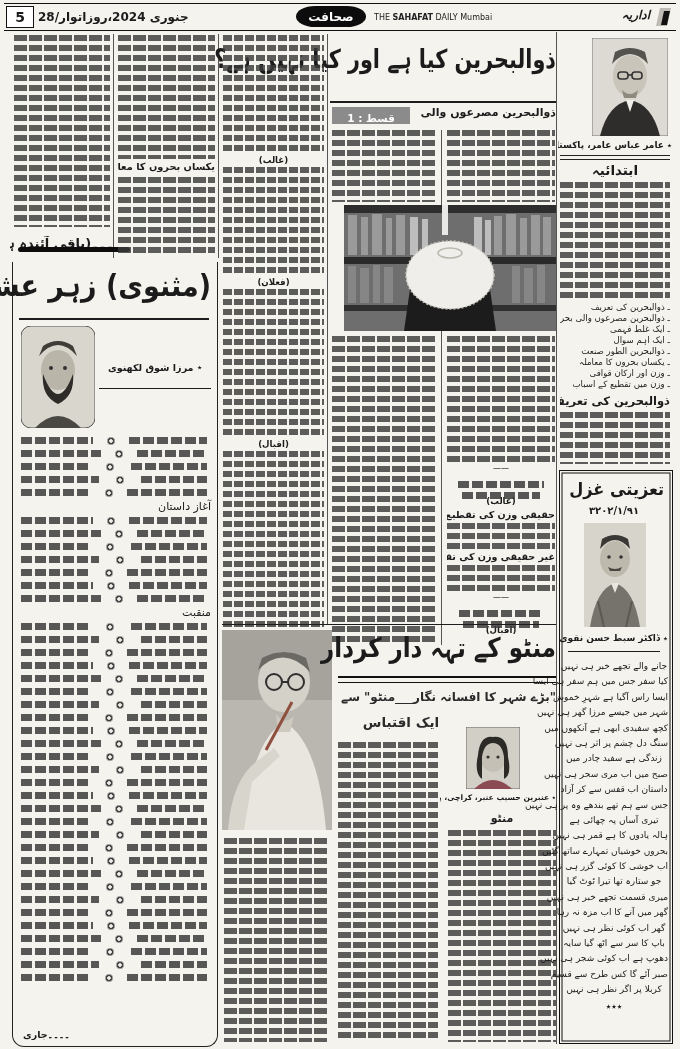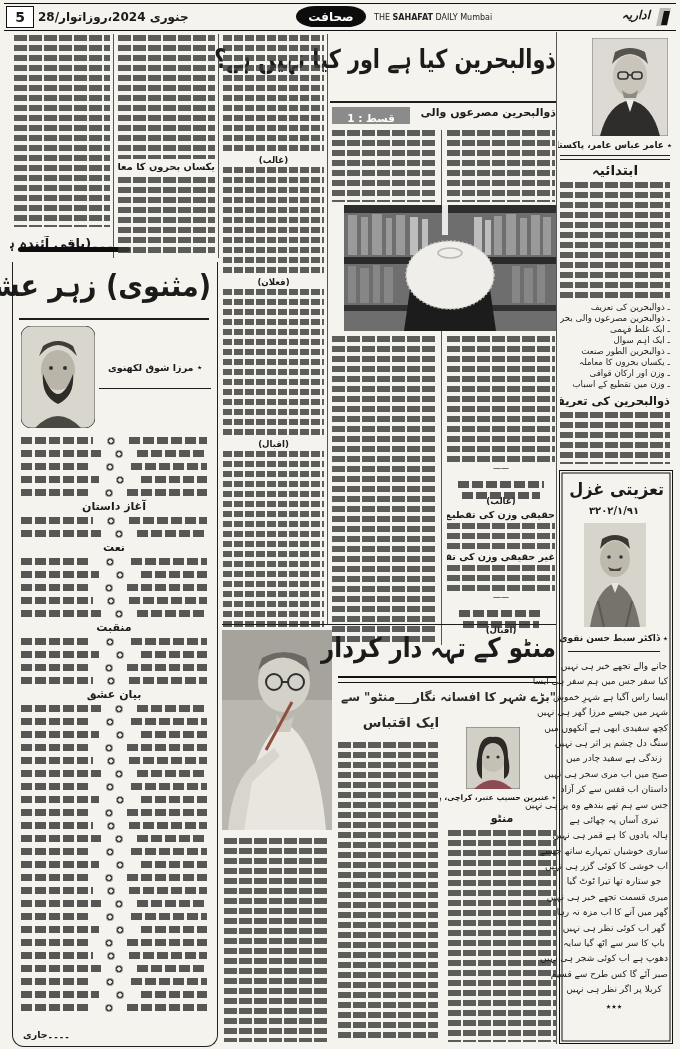--- a/index.html
+++ b/index.html
@@ -21,21 +21,21 @@
       background-image:repeating-linear-gradient(to right, #3b3b3b 0 11px, rgba(0,0,0,0) 11px 14px);
       opacity:.85;}
   .center{text-align:center;}
   .bold{font-weight:bold;}
   .nowrap{white-space:nowrap;overflow:hidden;}
   .headline{font-weight:bold;white-space:nowrap;transform:scaleX(.80);transform-origin:right center;}
   .flower{display:inline-block;width:8px;height:8px;border-radius:50%;
       background:radial-gradient(circle at 50% 50%, #f0eee8 0 1.5px, #444 2px 3px, #999 3.2px 4px);
       vertical-align:middle;}
   .vrow{display:flex;align-items:center;justify-content:space-between;height:13px;padding:0 4px;}
-  .vhead{height:15px;line-height:15px;text-align:center;font-weight:bold;font-size:11px;}
+  .vhead{height:15px;line-height:15px;font-weight:normal;font-size:11px;}
   .gline{height:15.4px;line-height:15.4px;text-align:center;font-size:9px;letter-spacing:-.3px;white-space:nowrap;}
   .topic{height:11px;line-height:11px;font-size:8.6px;text-align:right;white-space:nowrap;overflow:hidden;}
 </style>
 </head>
 <body>
 
 <div id="page">
 
   <div class="abs" style="left:4px;top:3px;width:672px;height:26px;border-top:1px solid #111;border-bottom:1px solid #111;">
     <div class="abs" style="left:2px;top:2px;width:26px;height:20px;border:1.4px solid #111;text-align:center;font-size:14px;font-weight:bold;line-height:20px;background:#fff;">
@@ -195,21 +195,20 @@
         <div class="vrow">
           <span class="bar" style="width:78px"></span>
           <span class="flower"></span>
           <span class="bar" style="width:72px"></span>
         </div>
         <div class="vrow">
           <span class="bar" style="width:70px"></span>
           <span class="flower"></span>
           <span class="bar" style="width:80px"></span>
         </div>
-        <div class="vhead">نعت</div>
         <div class="vrow">
           <span class="bar" style="width:76px"></span>
           <span class="flower"></span>
           <span class="bar" style="width:68px"></span>
         </div>
         <div class="vrow">
           <span class="bar" style="width:66px"></span>
           <span class="flower"></span>
           <span class="bar" style="width:78px"></span>
         </div>
@@ -242,21 +241,20 @@
         <div class="vrow">
           <span class="bar" style="width:80px"></span>
           <span class="flower"></span>
           <span class="bar" style="width:70px"></span>
         </div>
         <div class="vrow">
           <span class="bar" style="width:78px"></span>
           <span class="flower"></span>
           <span class="bar" style="width:72px"></span>
         </div>
-        <div class="vhead">بیان عشق</div>
         <div class="vrow">
           <span class="bar" style="width:70px"></span>
           <span class="flower"></span>
           <span class="bar" style="width:80px"></span>
         </div>
         <div class="vrow">
           <span class="bar" style="width:76px"></span>
           <span class="flower"></span>
           <span class="bar" style="width:68px"></span>
         </div>
@@ -463,21 +461,21 @@
         <div class="gline">ایسا راس آگیا ہے شہرِ خموش</div>
         <div class="gline">شہر میں جیسے مرزا گھر ہی نہیں</div>
         <div class="gline">کچھ سفیدی ابھی ہے آنکھوں میں</div>
         <div class="gline">سنگ دل چشم پر اثر ہی نہیں</div>
         <div class="gline">زندگی ہے سفید چادر میں</div>
         <div class="gline">صبح میں اب مری سحر ہی نہیں</div>
         <div class="gline">داستان اب قفس سے کر آزاد</div>
         <div class="gline">جس سے ہم تھے بندھے وہ پر ہی نہیں</div>
         <div class="gline">تیری آساں پہ چھائی ہے</div>
         <div class="gline">ہالہ یادوں کا ہے قمر ہی نہیں</div>
-        <div class="gline">ساری خوشیاں تمہارے ساتھ جیسے</div>
+        <div class="gline">بحروں خوشیاں تمہارے ساتھ گئیں</div>
         <div class="gline">اب خوشی کا کوئی گزر ہی نہیں</div>
         <div class="gline">جو ستارہ تھا تیرا ٹوٹ گیا</div>
         <div class="gline">میری قسمت تجھے خبر ہی نہیں</div>
         <div class="gline">گھر میں آنے کا اب مزہ نہ رہا</div>
         <div class="gline">گھر اب کوئی نظر ہی نہیں</div>
         <div class="gline">باپ کا سر سے اٹھ گیا سایہ</div>
         <div class="gline">دھوپ ہے اب کوئی شجر ہی نہیں</div>
         <div class="gline">صبر آئے گا کس طرح سے قسیم</div>
         <div class="gline">کربلا پر اگر نظر ہی نہیں</div>
       </div>

